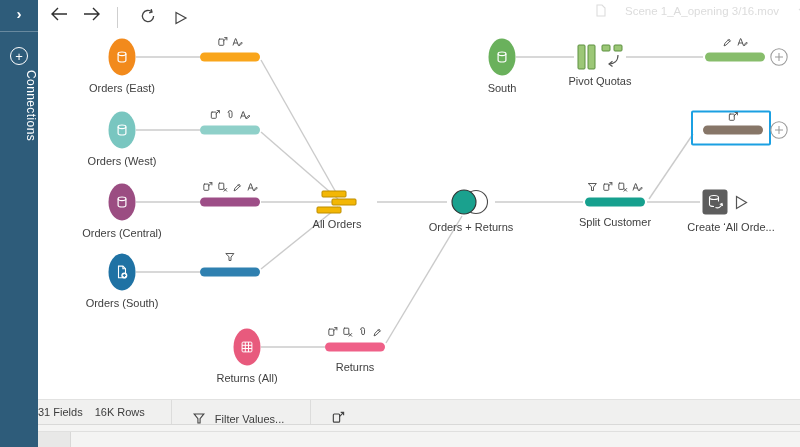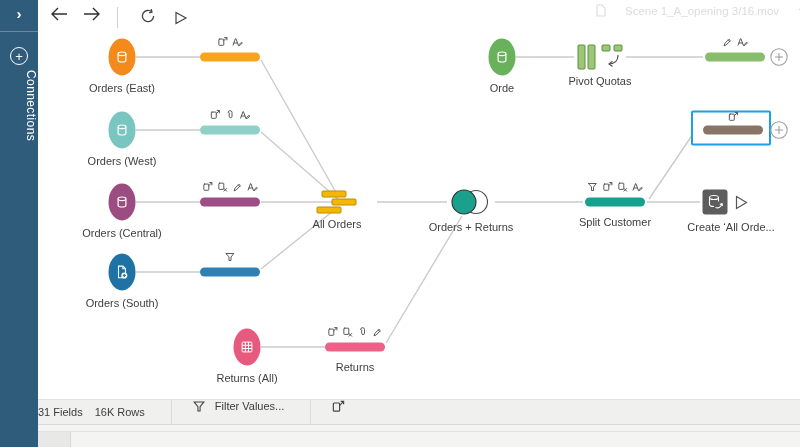--- a/index.html
+++ b/index.html
@@ -51,21 +51,21 @@
   .playbtn{position:absolute;left:33px;top:6px;cursor:pointer;}
 
   
   .statusbar{position:absolute;left:38px;right:0;top:399px;height:25px;background:#f0f0ef;
     border-top:1px solid #e2e2e1;z-index:3;display:flex;align-items:center;font-size:11px;color:#3c3c3c;}
   .sb-fields{}
   .sb-rows{margin-left:12px;}
   .vsep{width:1px;height:25px;background:#dcdcdb;}
   .vsep.v1{margin-left:26px;}
   .vsep.v2{margin-left:16px;}
-  .sb-btn{display:flex;align-items:flex-start;gap:9px;background:none;border:none;cursor:pointer;
+  .sb-btn{display:flex;align-items:flex-end;gap:9px;background:none;border:none;cursor:pointer;
     font-family:inherit;font-size:11px;color:#3c3c3c;padding:0 10px;margin-left:10px;height:25px;}
 
   
   .gridpanel{position:absolute;left:38px;right:0;top:424px;bottom:0;background:#f4f4f3;
     border-top:1px solid #d9d9d8;z-index:3;}
   .gridline{position:absolute;left:0;right:0;top:6px;height:1px;background:#e0e0df;}
   .corner{position:absolute;left:0;top:7px;bottom:0;width:33px;background:#e8e8e7;
     border-right:1px solid #d8d8d7;}
 </style>
 </head>
@@ -179,21 +179,21 @@
       </div>
       <div class="lbl">Returns (All)</div>
     </div>
     <div class="node input" style="left:502px;top:57px">
       <div class="circle" style="background:#6ab15c">
         <svg viewBox="0 0 15 15" width="15" height="15" fill="none" stroke="#fff" stroke-width="1.2">
           <ellipse cx="7.5" cy="4.3" rx="3.9" ry="1.8"></ellipse>
           <path d="M3.6 4.3v6.4c0 1 1.75 1.8 3.9 1.8s3.9-.8 3.9-1.8V4.3"></path>
         </svg>
       </div>
-      <div class="lbl">Orde</div>
+      <div class="lbl">South</div>
     </div>
     <div class="node step" style="left:230px;top:57px">
       <div class="badges">
         <svg class="badge" viewBox="0 0 12 12" width="11" height="11" fill="none" stroke="#4a4a4a" stroke-width="1" stroke-linejoin="round" stroke-linecap="round">
           <rect x="2" y="2.8" width="5.4" height="6.8" rx="0.8"></rect>
           <path d="M7.2 4.8l3.4-3.4M8.3 1.2h2.5v2.5"></path>
         </svg>
         <svg class="badge" viewBox="0 0 12 12" width="11" height="11" fill="none" stroke="#4a4a4a" stroke-width="1" stroke-linejoin="round" stroke-linecap="round">
           <path d="M1.2 9.4L3.7 2.4h.6l2.5 7M2.1 7.1h3.8"></path>
           <path d="M8 8.6l2.4-2.4.9.9-2.4 2.4-1.2.3z"></path>

